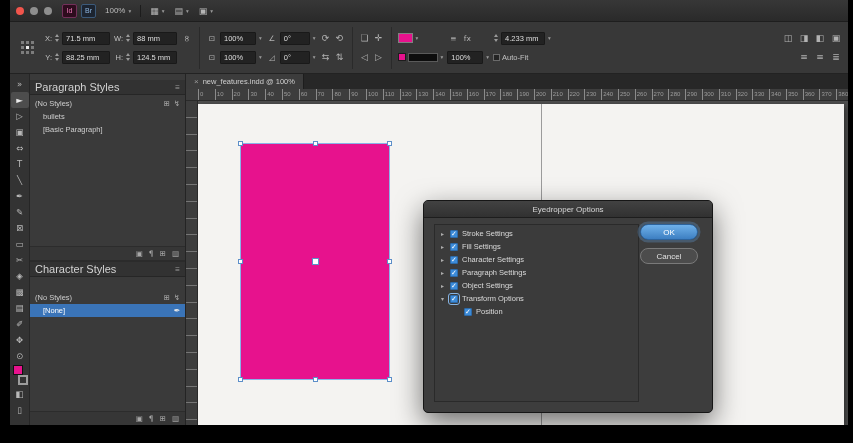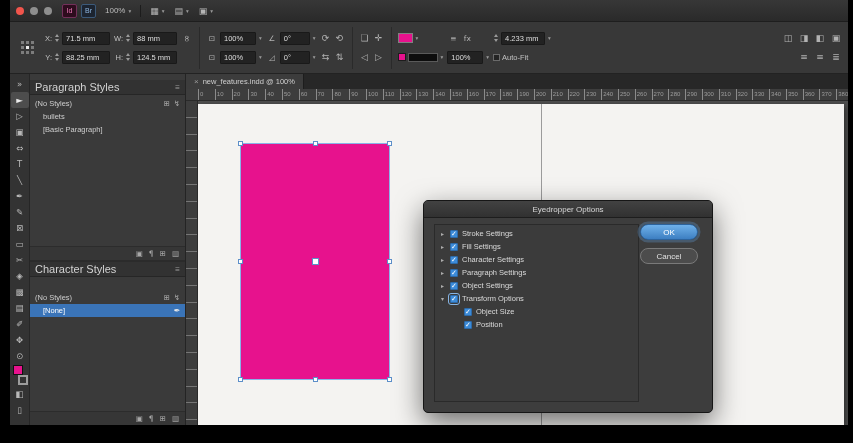--- a/index.html
+++ b/index.html
@@ -510,25 +510,20 @@
             <span class="opt-label">Object Settings</span>
           </div>
           <div class="opt">
             <span class="disc">▾</span>
             <span class="cb checked focused"></span>
             <span class="opt-label">Transform Options</span>
           </div>
           <div class="opt child">
             <span class="disc"></span>
             <span class="cb checked"></span>
-            <span class="opt-label">Object Size</span>
-          </div>
-          <div class="opt child">
-            <span class="disc"></span>
-            <span class="cb checked"></span>
             <span class="opt-label">Position</span>
           </div>
         </div>
       <div class="btn btn-ok">OK</div>
       <div class="btn btn-cancel">Cancel</div>
     </div>
   </div>
 
 </div>
 

